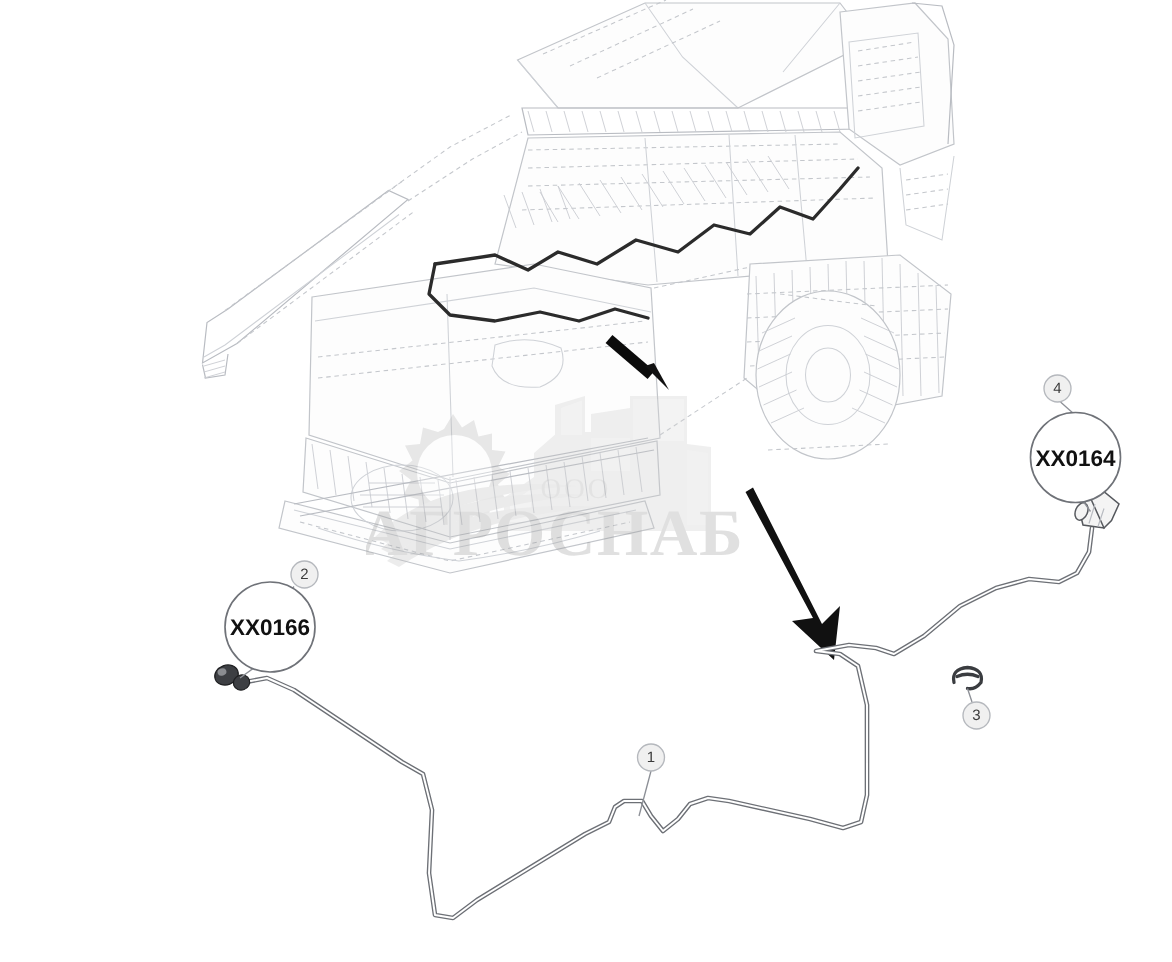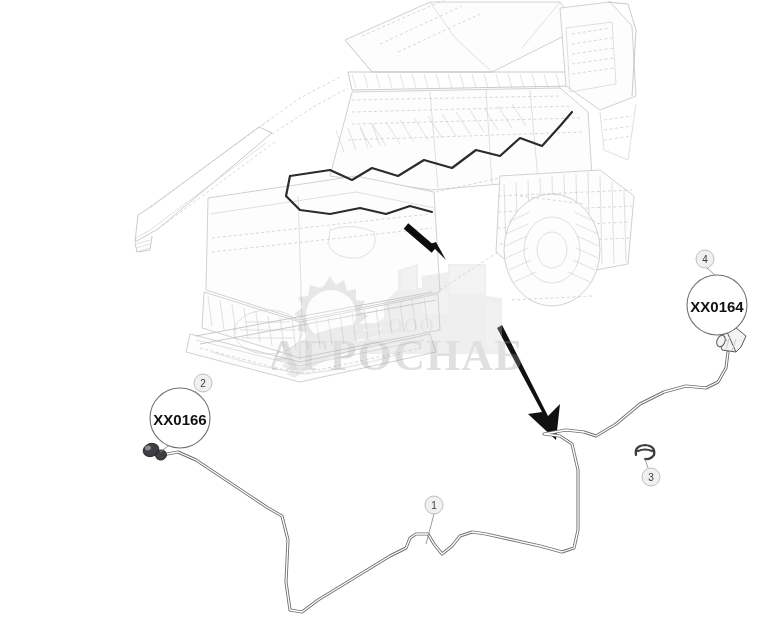--- a/index.html
+++ b/index.html
@@ -121,21 +121,21 @@
   .pointer-arrow {
     fill: #111111;
   }
   .stub-arrow {
     stroke: #0b0b0b;
     stroke-width: 7;
     stroke-linecap: butt;
   }
   #watermark {
     position: absolute;
-    left: 272px;
+    left: 244px;
     top: 258px;
     width: 250px;
     height: 132px;
     opacity: 0.30;
     pointer-events: none;
   }
   .wm-gear {
     fill: #b5b5b5;
   }
   .wm-swoosh {

